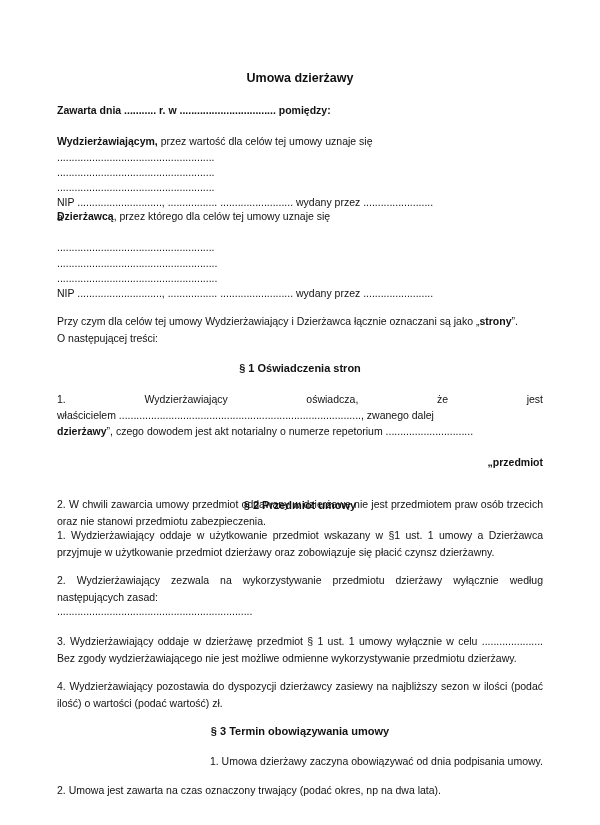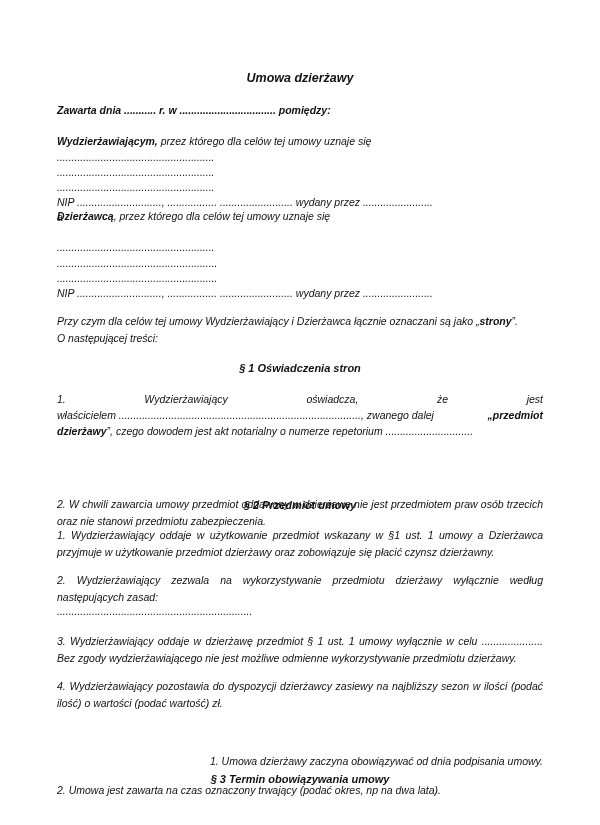--- a/index.html
+++ b/index.html
@@ -2,40 +2,40 @@
 <html><head>
   <meta charset="utf-8">
   <style>
     html, body { margin: 0; padding: 0; background: #ffffff; }
     body {
       width: 600px; height: 825px; overflow: hidden;
       font-family: "Liberation Sans", sans-serif;
       color: #111111;
       font-size: 10.5px;
     }
-    .page { position: relative; width: 600px; height: 794px; font-style: italic; }
+    .page { position: relative; width: 600px; height: 794px; }
     .blk { position: absolute; left: 57px; width: 486px; line-height: 17px; white-space: nowrap; }
     .just { white-space: normal; text-align: justify; }
     .center { text-align: center; }
     .title { font-size: 12.5px; font-weight: bold; }
     .h { font-weight: bold; font-size: 11px; }
-    b { font-weight: bold; }
+    b { font-weight: bold; margin-top: 47px; }
     .line { height: 15px; line-height: 15px; }
     .spread { display: flex; justify-content: space-between; }
   </style>
 </head>
 <body>
 
 <div class="page">
 
   <div class="blk center title" style="top:70px;">Umowa dzierżawy</div>
 
   <div class="blk" style="top:102px;"><b>Zawarta dnia ........... r. w ................................. pomiędzy:</b></div>
 
-  <div class="blk" style="top:133px;"><b>Wydzierżawiającym,</b><span> przez którego dla celów tej umowy uznaje się</span></div>
+  <div class="blk" style="top:133px;"><b>Wydzierżawiającym,</b><span> przez wartość dla celów tej umowy uznaje się</span></div>
   <div class="blk line" style="top:150px;">......................................................</div>
   <div class="blk line" style="top:165px;">......................................................</div>
   <div class="blk line" style="top:180px;">......................................................</div>
   <div class="blk line" style="top:195px;">NIP ............................., ................. ......................... wydany przez ........................</div>
   <div class="blk line" style="top:210px;">a</div>
 
   <div class="blk" style="top:208px;"><b>Dzierżawcą</b><span>, przez którego dla celów tej umowy uznaje się</span></div>
   <div class="blk line" style="top:240px;">......................................................</div>
   <div class="blk line" style="top:256px;">.......................................................</div>
   <div class="blk line" style="top:271px;">.......................................................</div>
@@ -59,17 +59,17 @@
   <div class="blk" style="top:423px;"><b>dzierżawy</b><span>”, czego dowodem jest akt notarialny o numerze repetorium ..............................</span></div>
   <div class="blk just" style="top:452px;margin-top:44px;">2. W chwili zawarcia umowy przedmiot oddawany w dzierżawę nie jest przedmiotem praw osób trzecich oraz nie stanowi przedmiotu zabezpieczenia.</div>
 
   <div class="blk center h" style="top:497px;">§ 2 Przedmiot umowy</div>
   <div class="blk just" style="top:527px;">1. Wydzierżawiający oddaje w użytkowanie przedmiot wskazany w §1 ust. 1 umowy a Dzierżawca przyjmuje w użytkowanie przedmiot dzierżawy oraz zobowiązuje się płacić czynsz dzierżawny.</div>
   <div class="blk just" style="top:572px;">2. Wydzierżawiający zezwala na wykorzystywanie przedmiotu dzierżawy wyłącznie według następujących zasad:</div>
   <div class="blk line" style="top:604px;">...................................................................</div>
   <div class="blk just" style="top:633px;">3. Wydzierżawiający oddaje w dzierżawę przedmiot § 1 ust. 1 umowy wyłącznie w celu ..................... Bez zgody wydzierżawiającego nie jest możliwe odmienne wykorzystywanie przedmiotu dzierżawy.</div>
   <div class="blk just" style="top:678px;">4. Wydzierżawiający pozostawia do dyspozycji dzierżawcy zasiewy na najbliższy sezon w ilości (podać ilość) o wartości (podać wartość) zł.</div>
 
-  <div class="blk center h" style="top:723px;margin-top:48px;">§ 3 Termin obowiązywania umowy</div>
+  <div class="blk center h" style="top:723px;">§ 3 Termin obowiązywania umowy</div>
   <div class="blk" style="top:753px;text-align:right;">1. Umowa dzierżawy zaczyna obowiązywać od dnia podpisania umowy.</div>
   <div class="blk" style="top:782px;">2. Umowa jest zawarta na czas oznaczony trwający (podać okres, np na dwa lata).</div>
 
 </div>
 
 </body></html>

